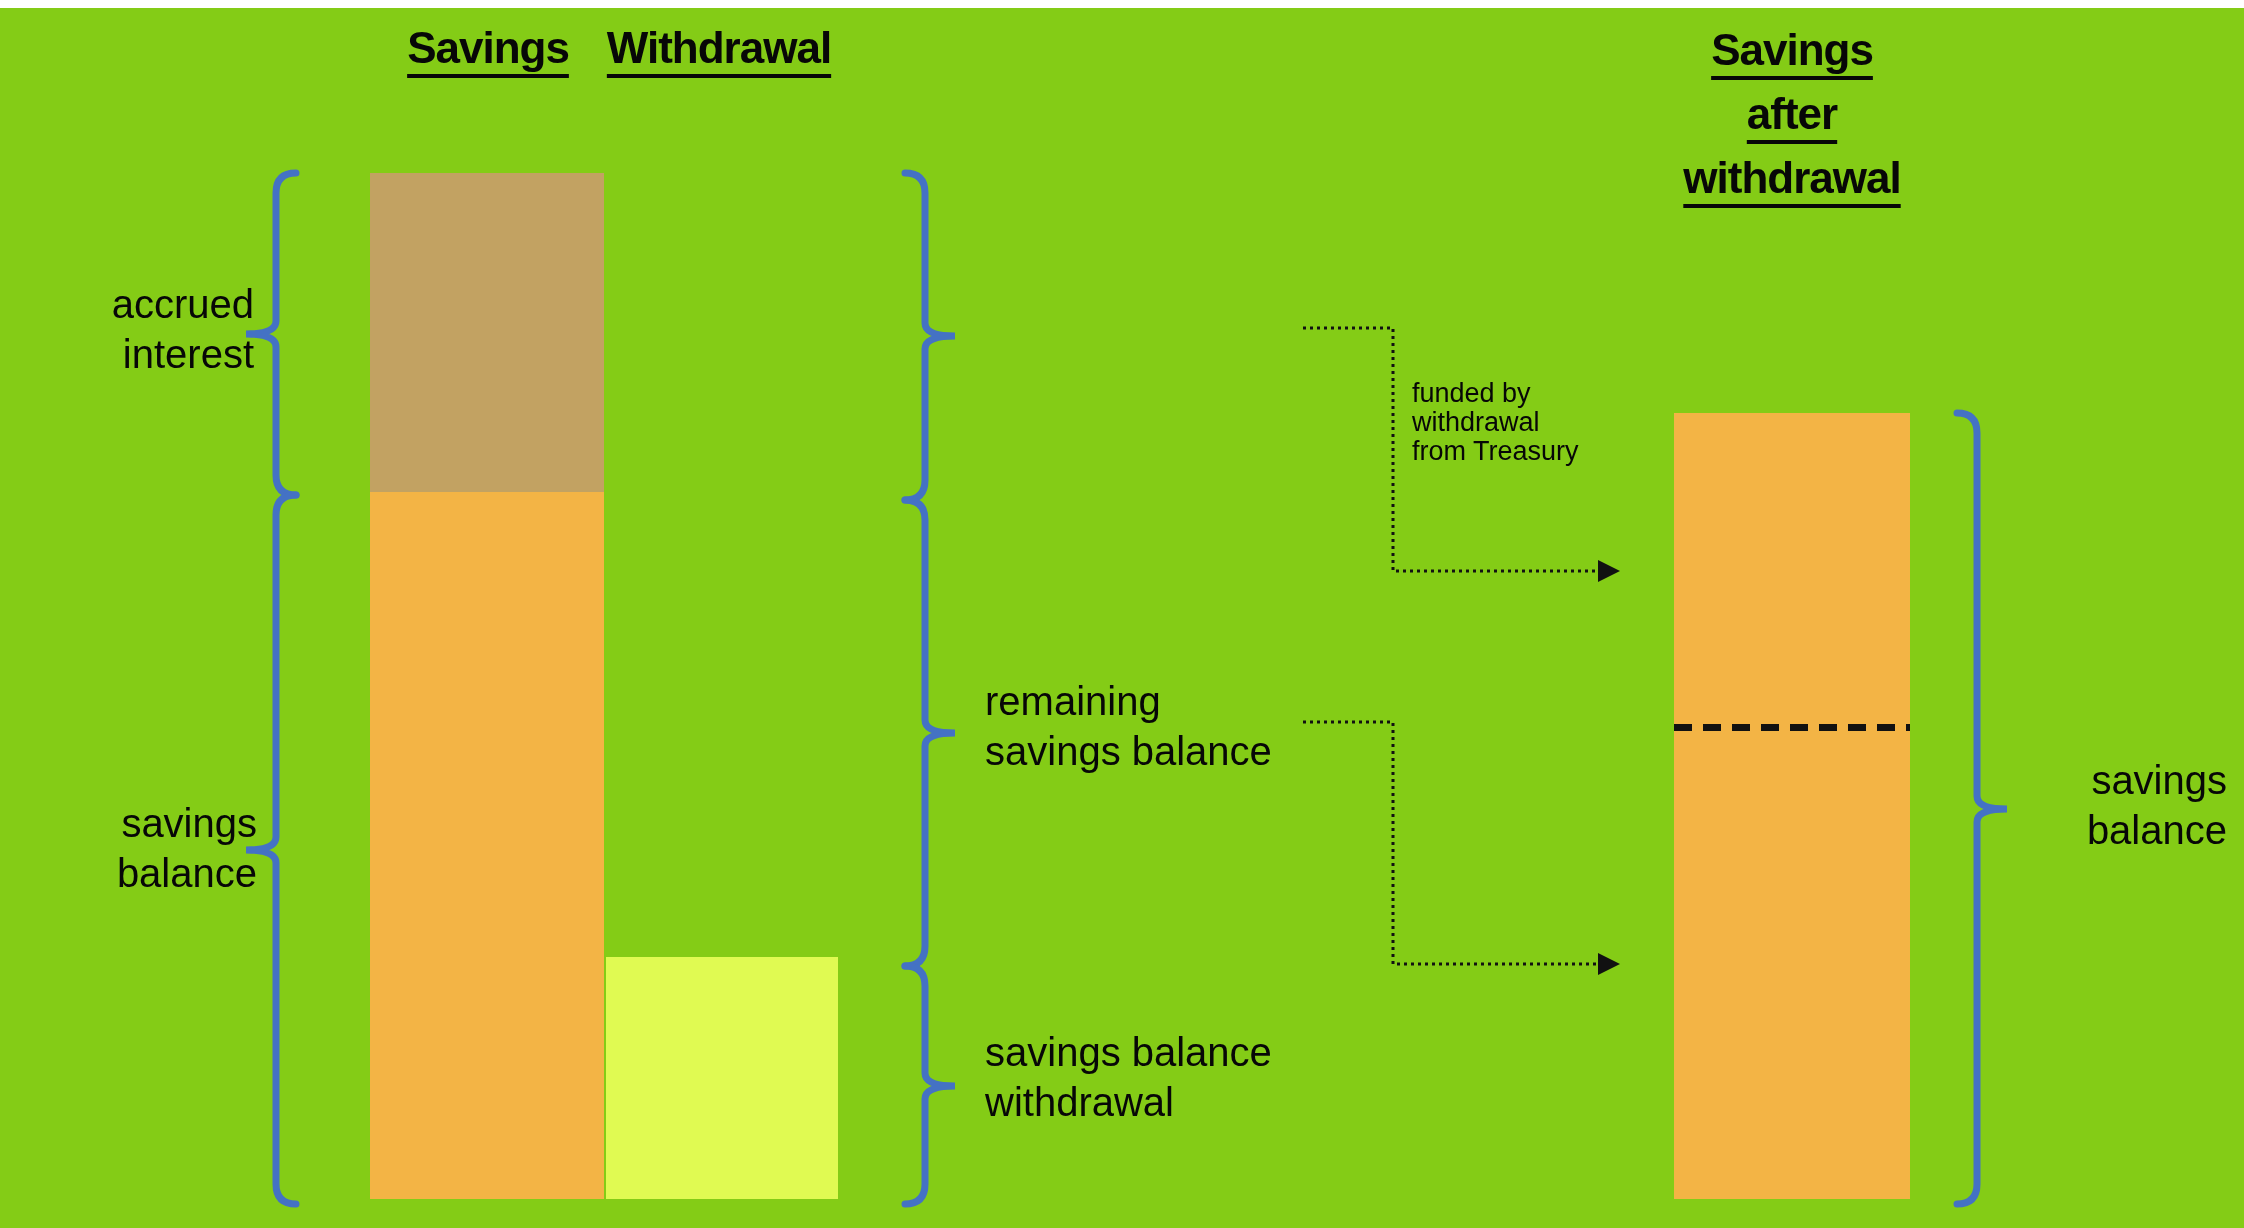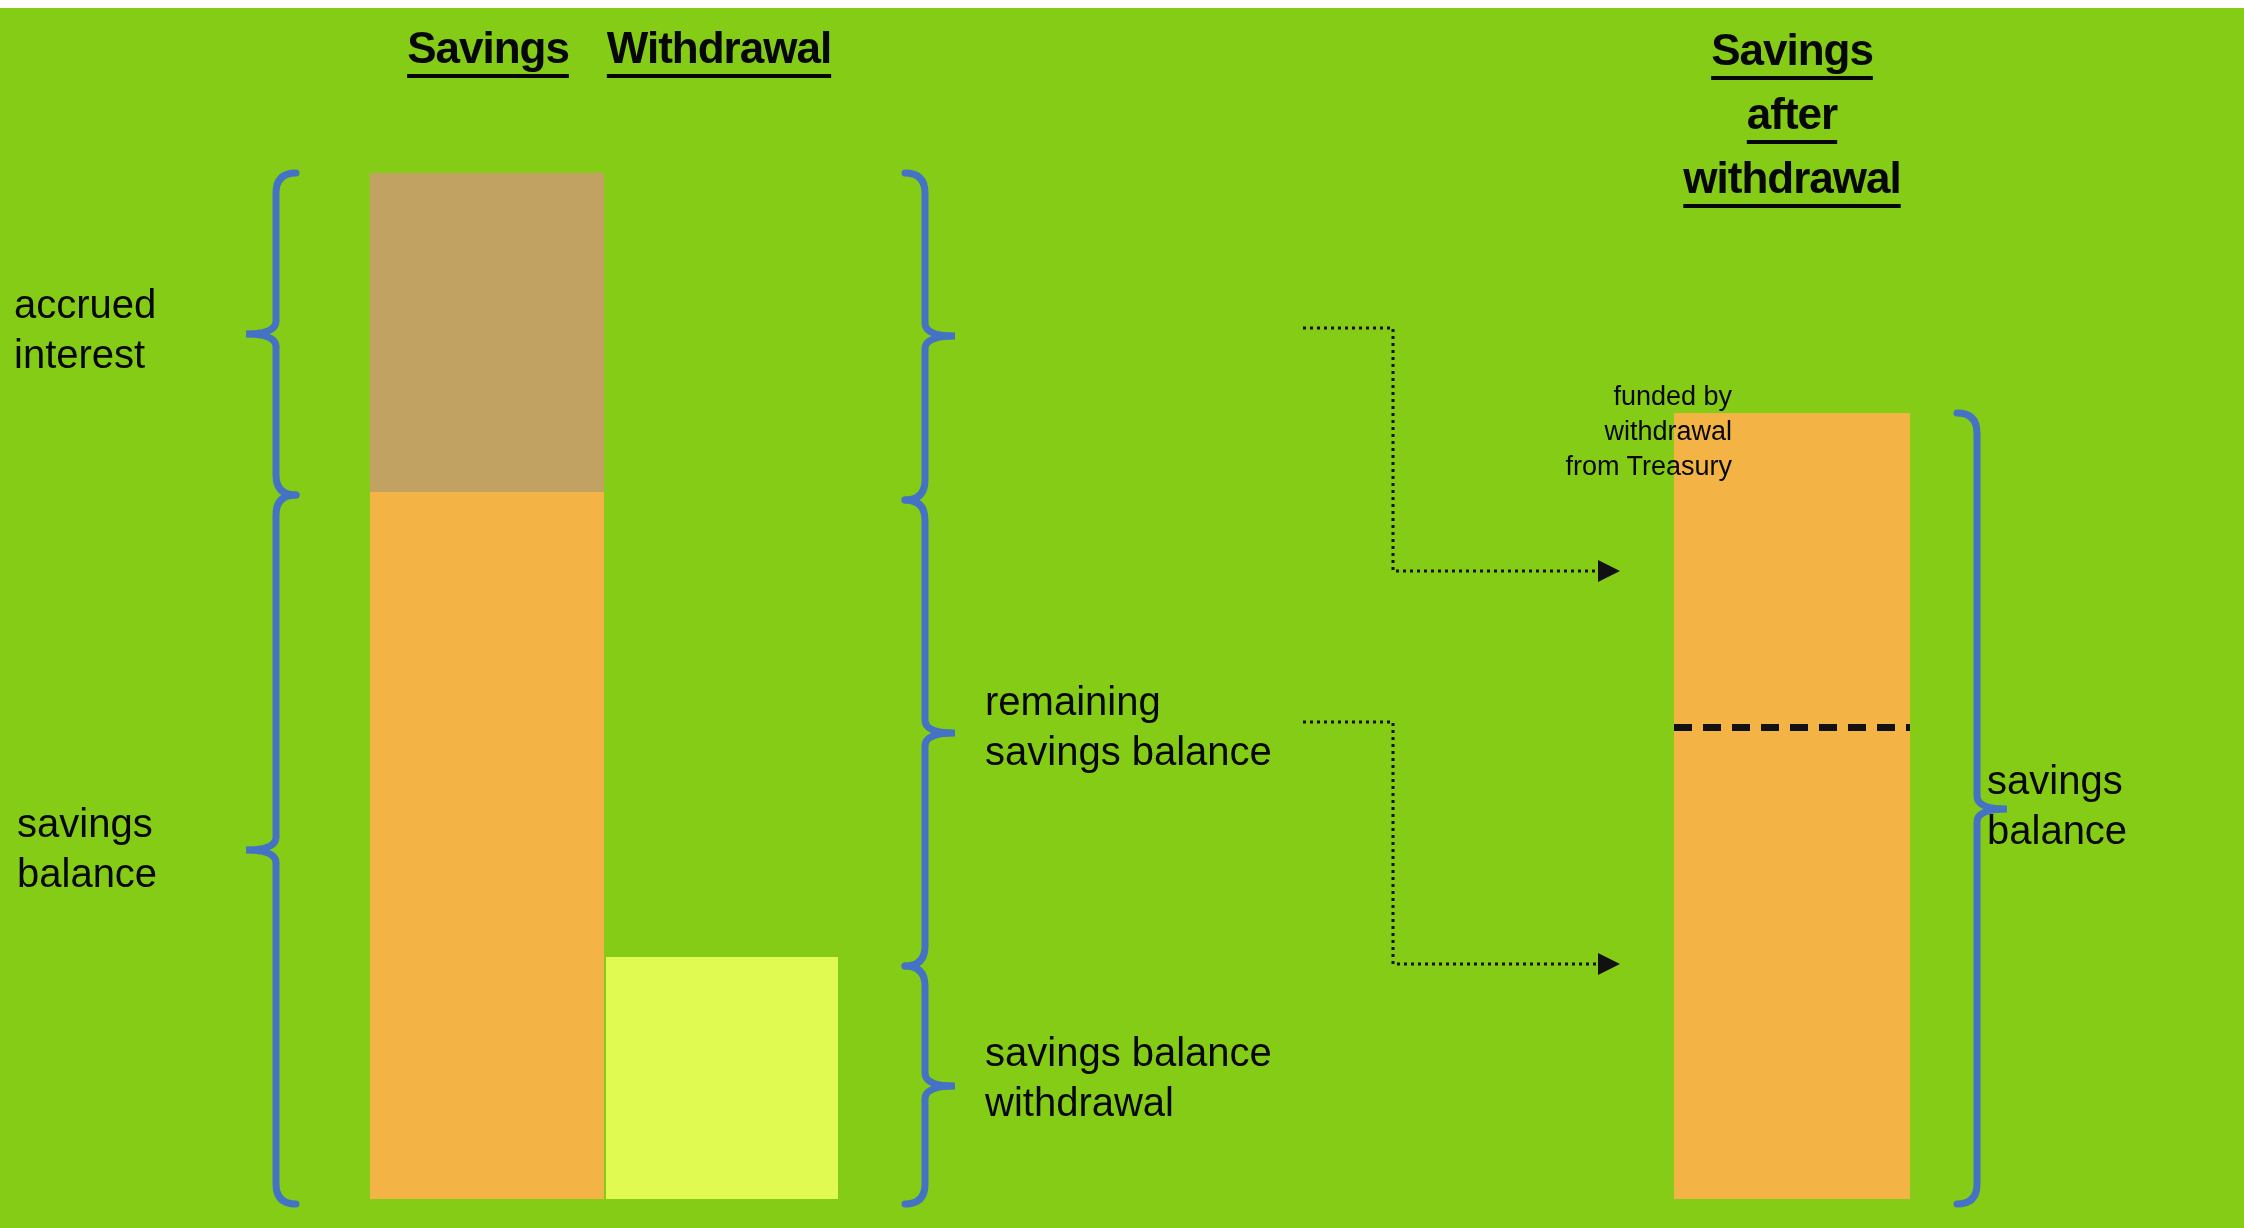--- a/index.html
+++ b/index.html
@@ -27,28 +27,28 @@
     text-underline-offset: 11px;
     text-decoration-thickness: 4px;
     white-space: pre-line;
   }
   .label {
     position: absolute;
     font-size: 40px;
     line-height: 50px;
     white-space: pre-line;
   }
-  .label.centered { text-align: left; }
+  .label.centered { text-align: right; }
   .label.lefted   { text-align: left; }
   .small-note {
     position: absolute;
     font-size: 27px;
-    line-height: 35px;
+    line-height: 29px;
     white-space: pre-line;
-    text-align: right;
+    text-align: left;
   }
   .bar-seg {
     position: absolute;
   }
   .dash-marker {
     position: absolute;
     height: 7px;
   }
   svg.overlay {
     position: absolute;

